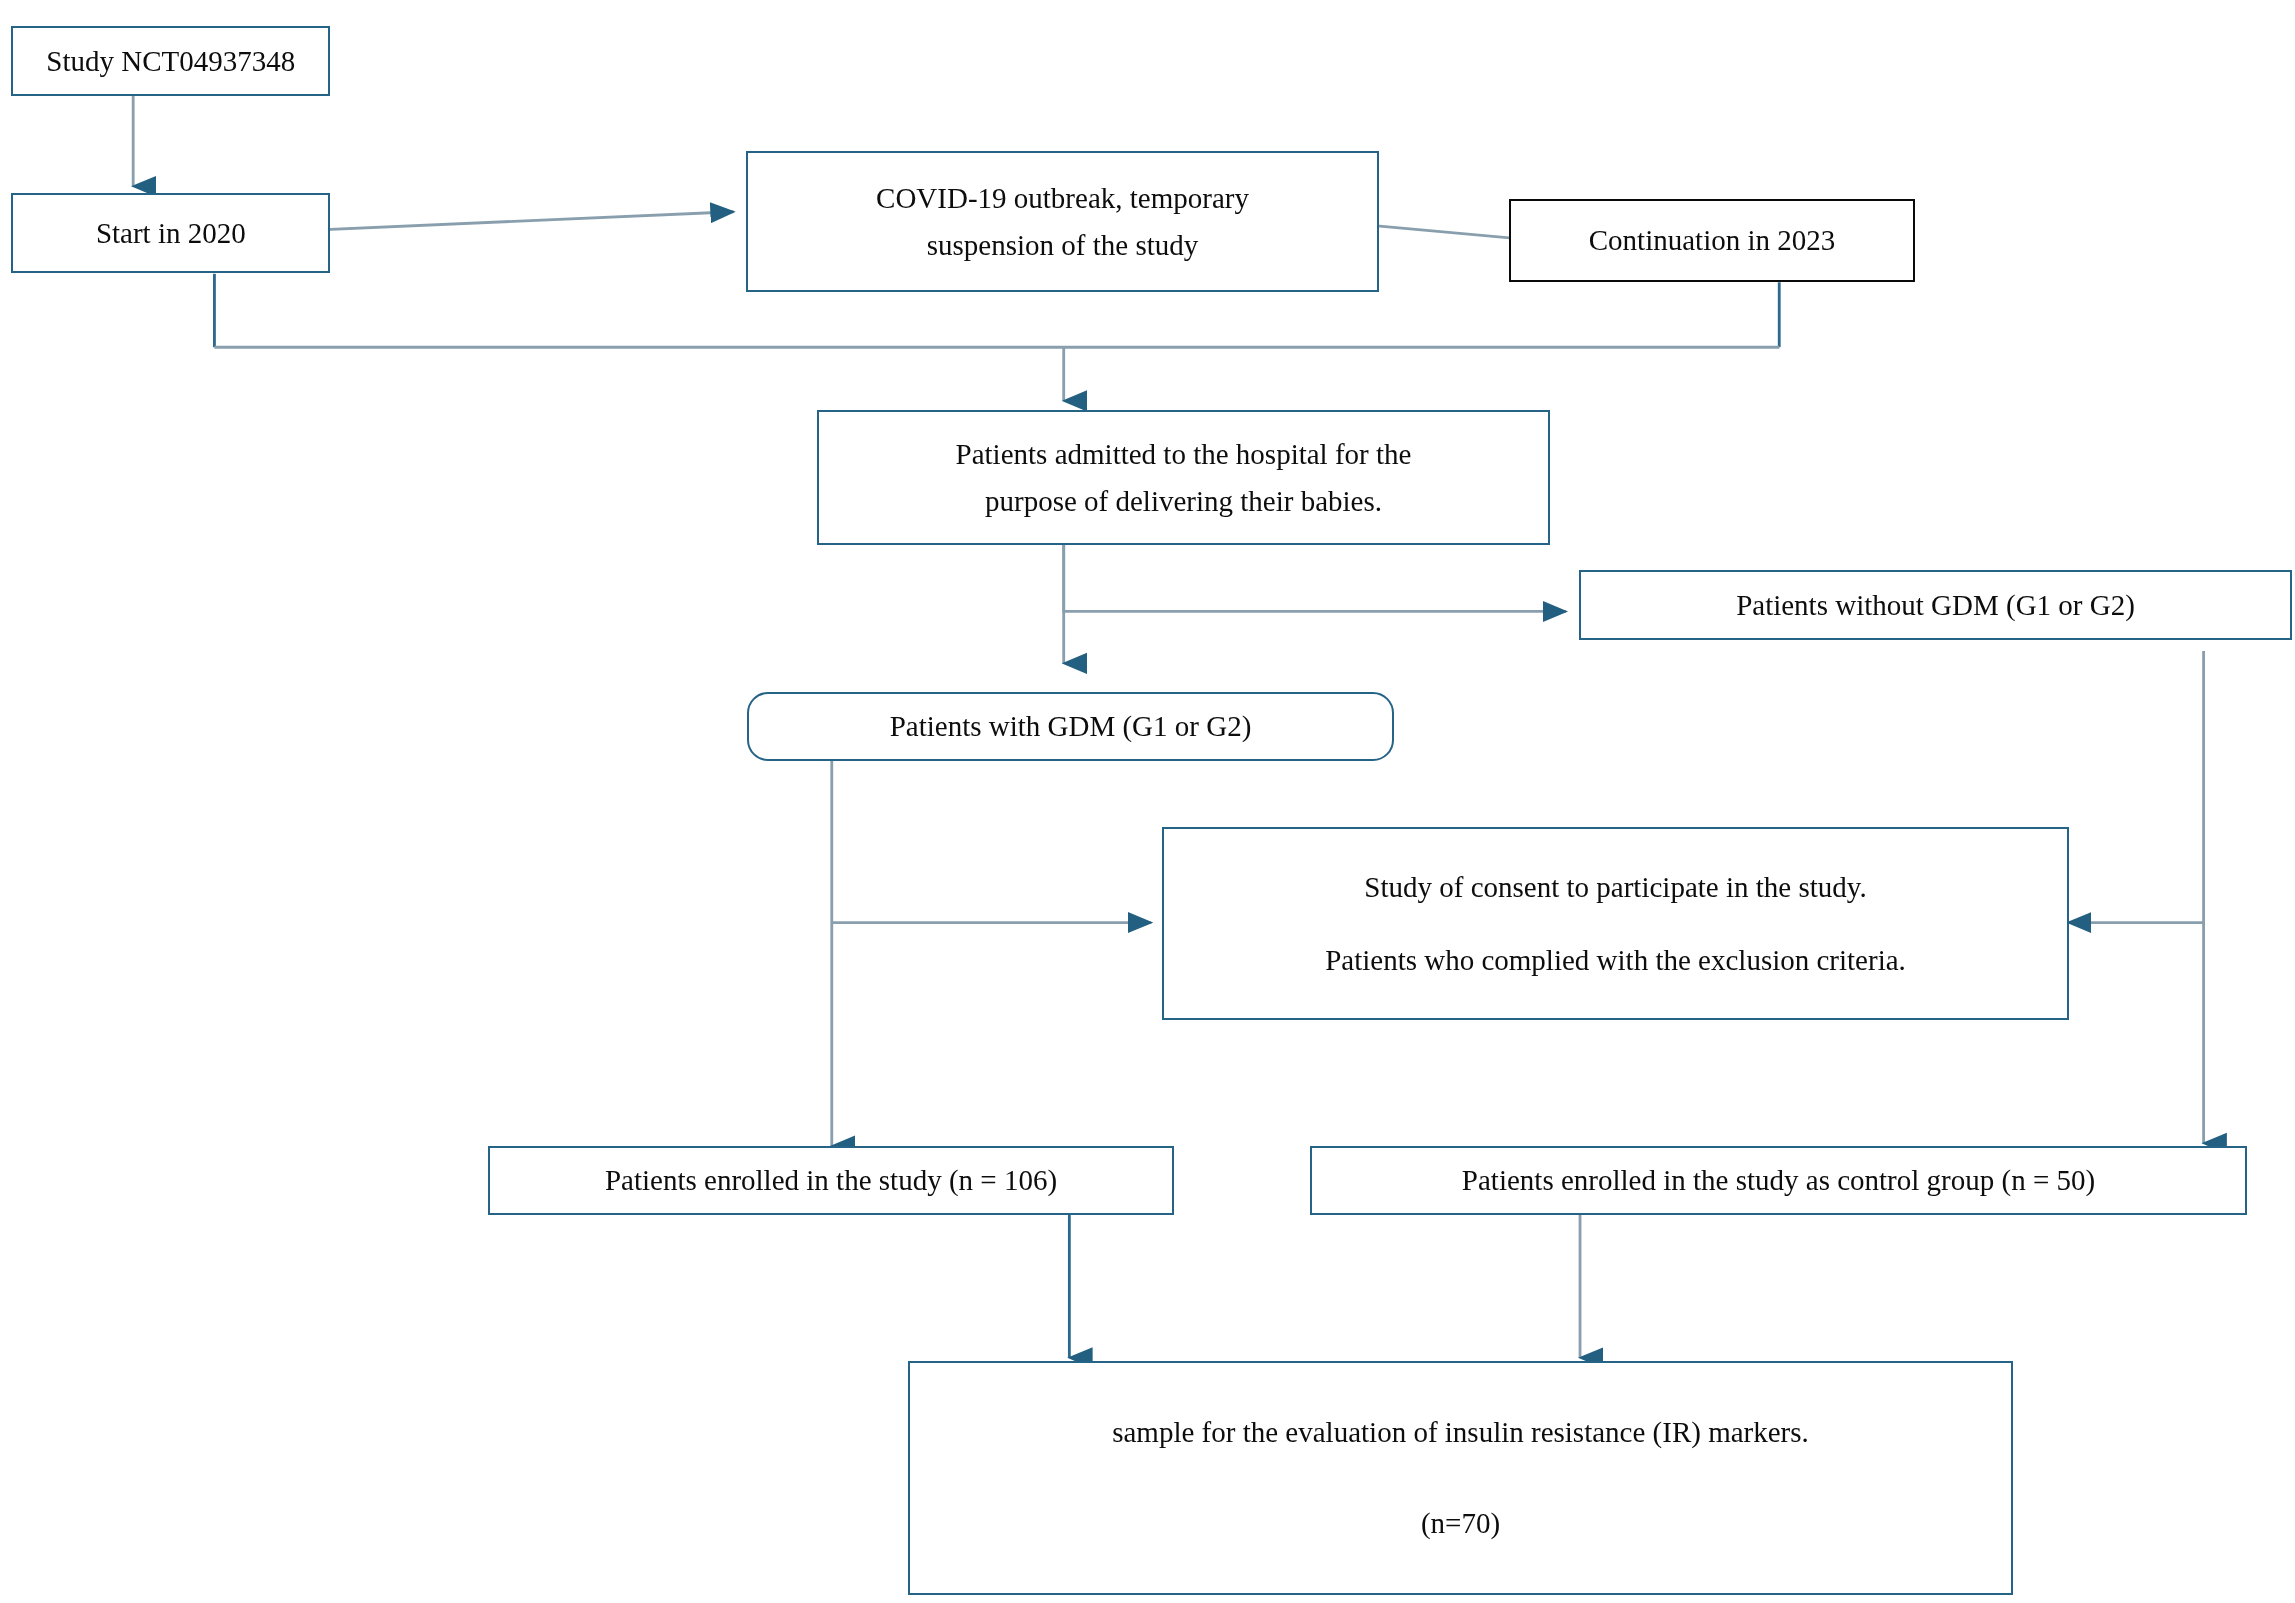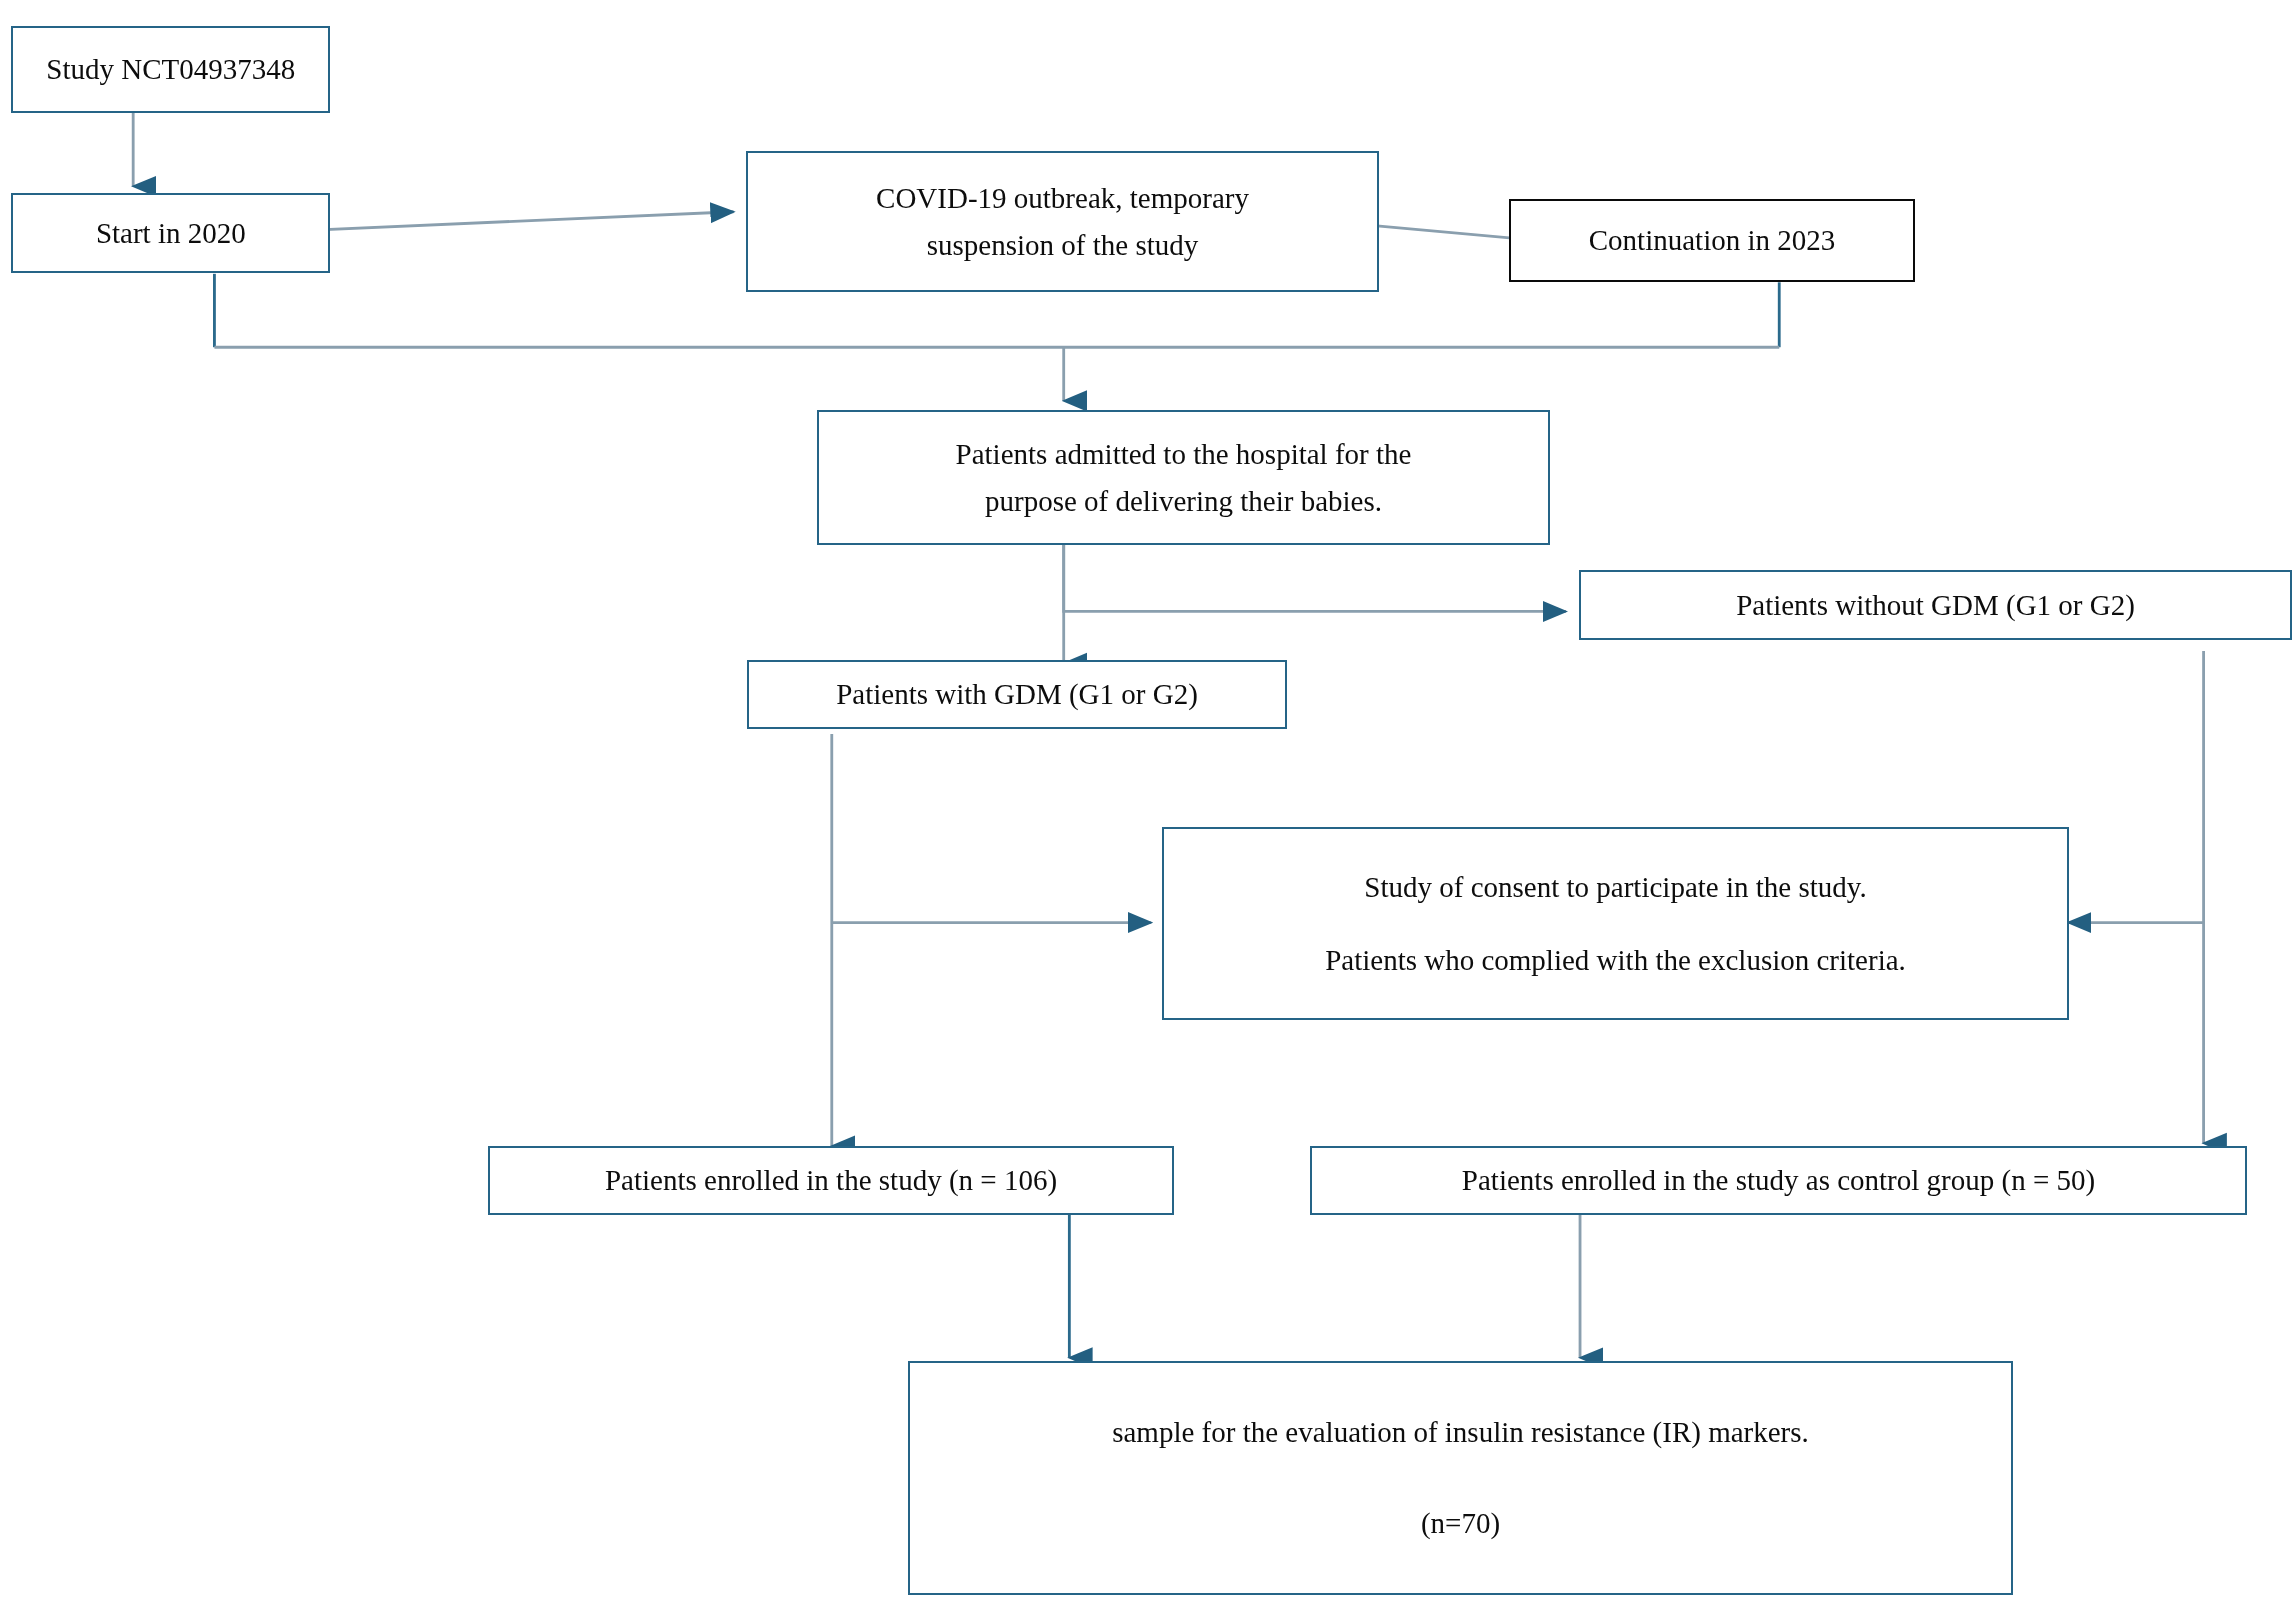--- a/index.html
+++ b/index.html
@@ -100,21 +100,21 @@
 
     <path class="wire" d="M 3905,1153 L 3905,2025" marker-end="url(#arrDown)"></path>
 
     <path class="wire" d="M 3905,1634 L 3665,1634" marker-end="url(#arrRight)"></path>
 
     <path class="wire-dark" d="M 1895,2148 L 1895,2405" marker-end="url(#arrDown)"></path>
 
     <path class="wire" d="M 2800,2148 L 2800,2405" marker-end="url(#arrDown)"></path>
   </svg>
 
-  <div class="node" style="left:11.3px; top:26px; width:319px; height:87px;">
+  <div class="node" style="left:11.3px; top:26px; width:319px; height:70px;">
     <span class="line">Study NCT04937348</span>
   </div>
 
   <div class="node" style="left:11.3px; top:193px; width:319px; height:80px;">
     <span class="line">Start in 2020</span>
   </div>
 
   <div class="node" style="left:746px; top:151px; width:633px; height:141px;">
     <span class="line">COVID-19 outbreak, temporary</span>
     <span class="line">suspension of the study</span>
@@ -126,21 +126,21 @@
 
   <div class="node" style="left:817px; top:410px; width:733px; height:135px;">
     <span class="line">Patients admitted to the hospital for the</span>
     <span class="line">purpose of delivering their babies.</span>
   </div>
 
   <div class="node" style="left:1579px; top:570px; width:713px; height:70px;">
     <span class="line">Patients without GDM (G1 or G2)</span>
   </div>
 
-  <div class="node" style="left:747px; top:660px; width:540px; height:69px;">
+  <div class="node" style="left:747px; top:692px; width:647px; height:69px;border-radius:21px;">
     <span class="line">Patients with GDM (G1 or G2)</span>
   </div>
 
   <div class="node" style="left:1162px; top:827px; width:907px; height:193px;">
     <span class="line">Study of consent to participate in the study.</span>
     <span class="line gap">Patients who complied with the exclusion criteria.</span>
   </div>
 
   <div class="node" style="left:488px; top:1146px; width:686px; height:69px;">
     <span class="line">Patients enrolled in the study (n = 106)</span>

